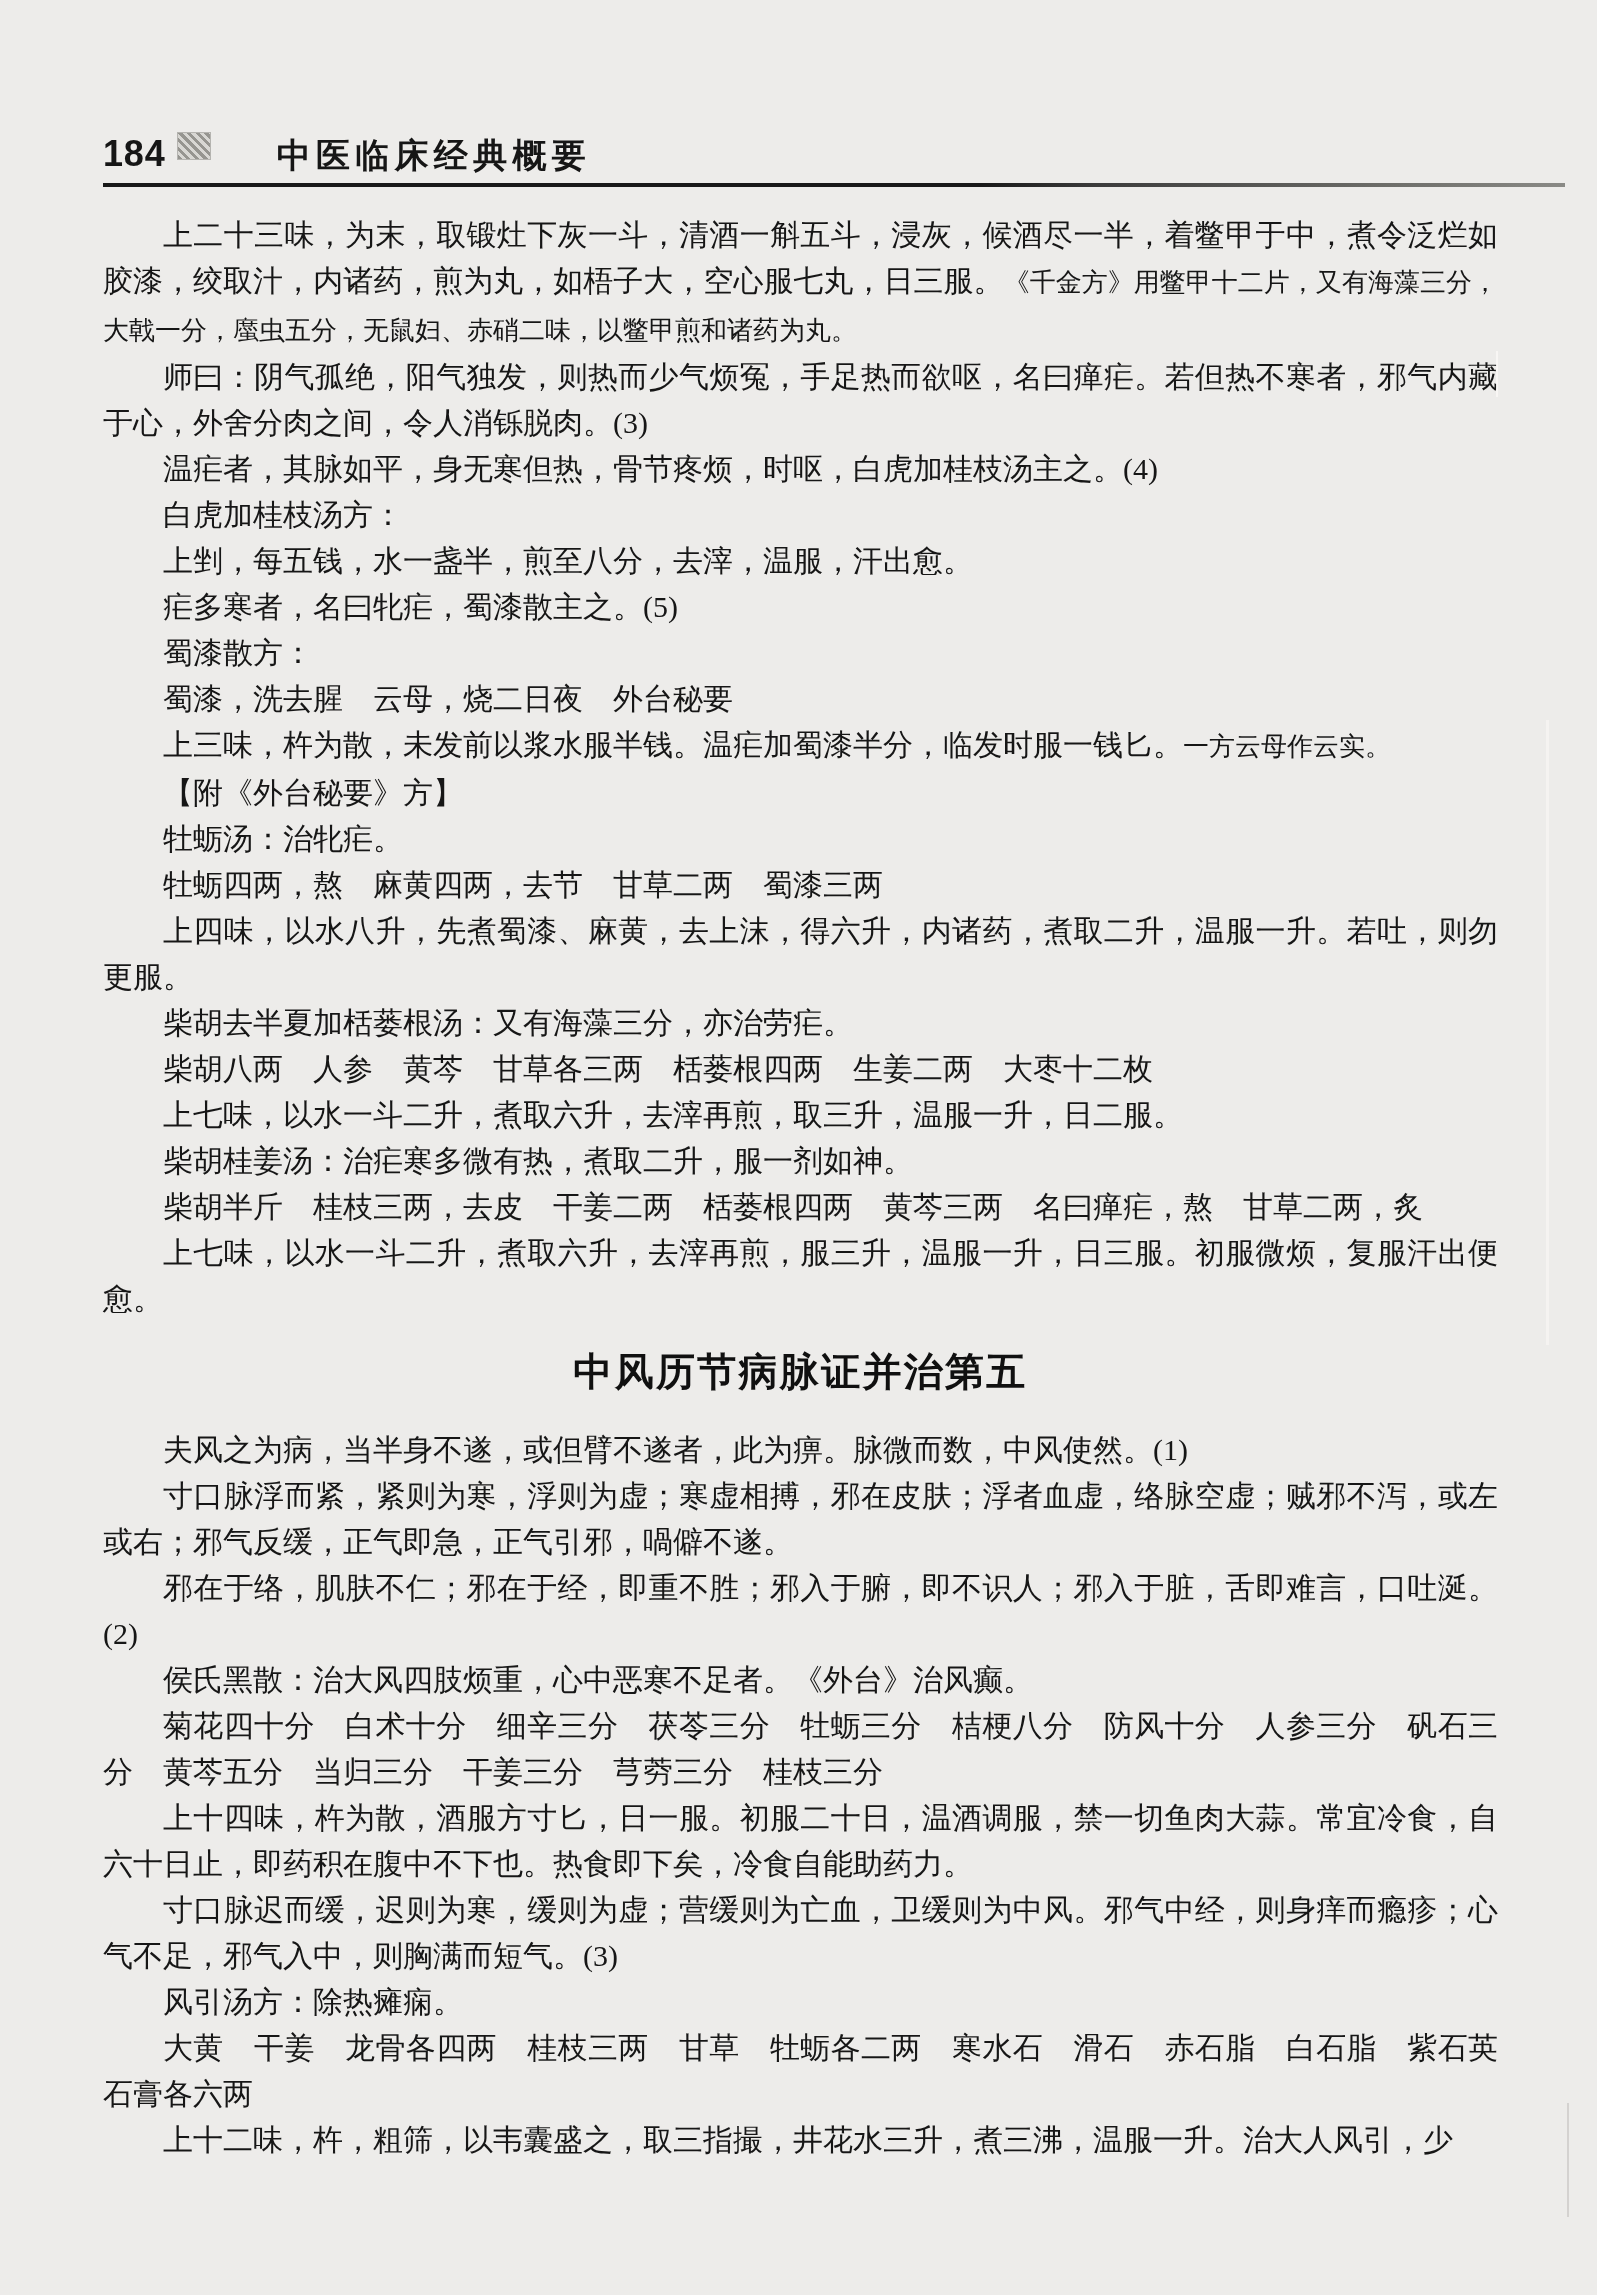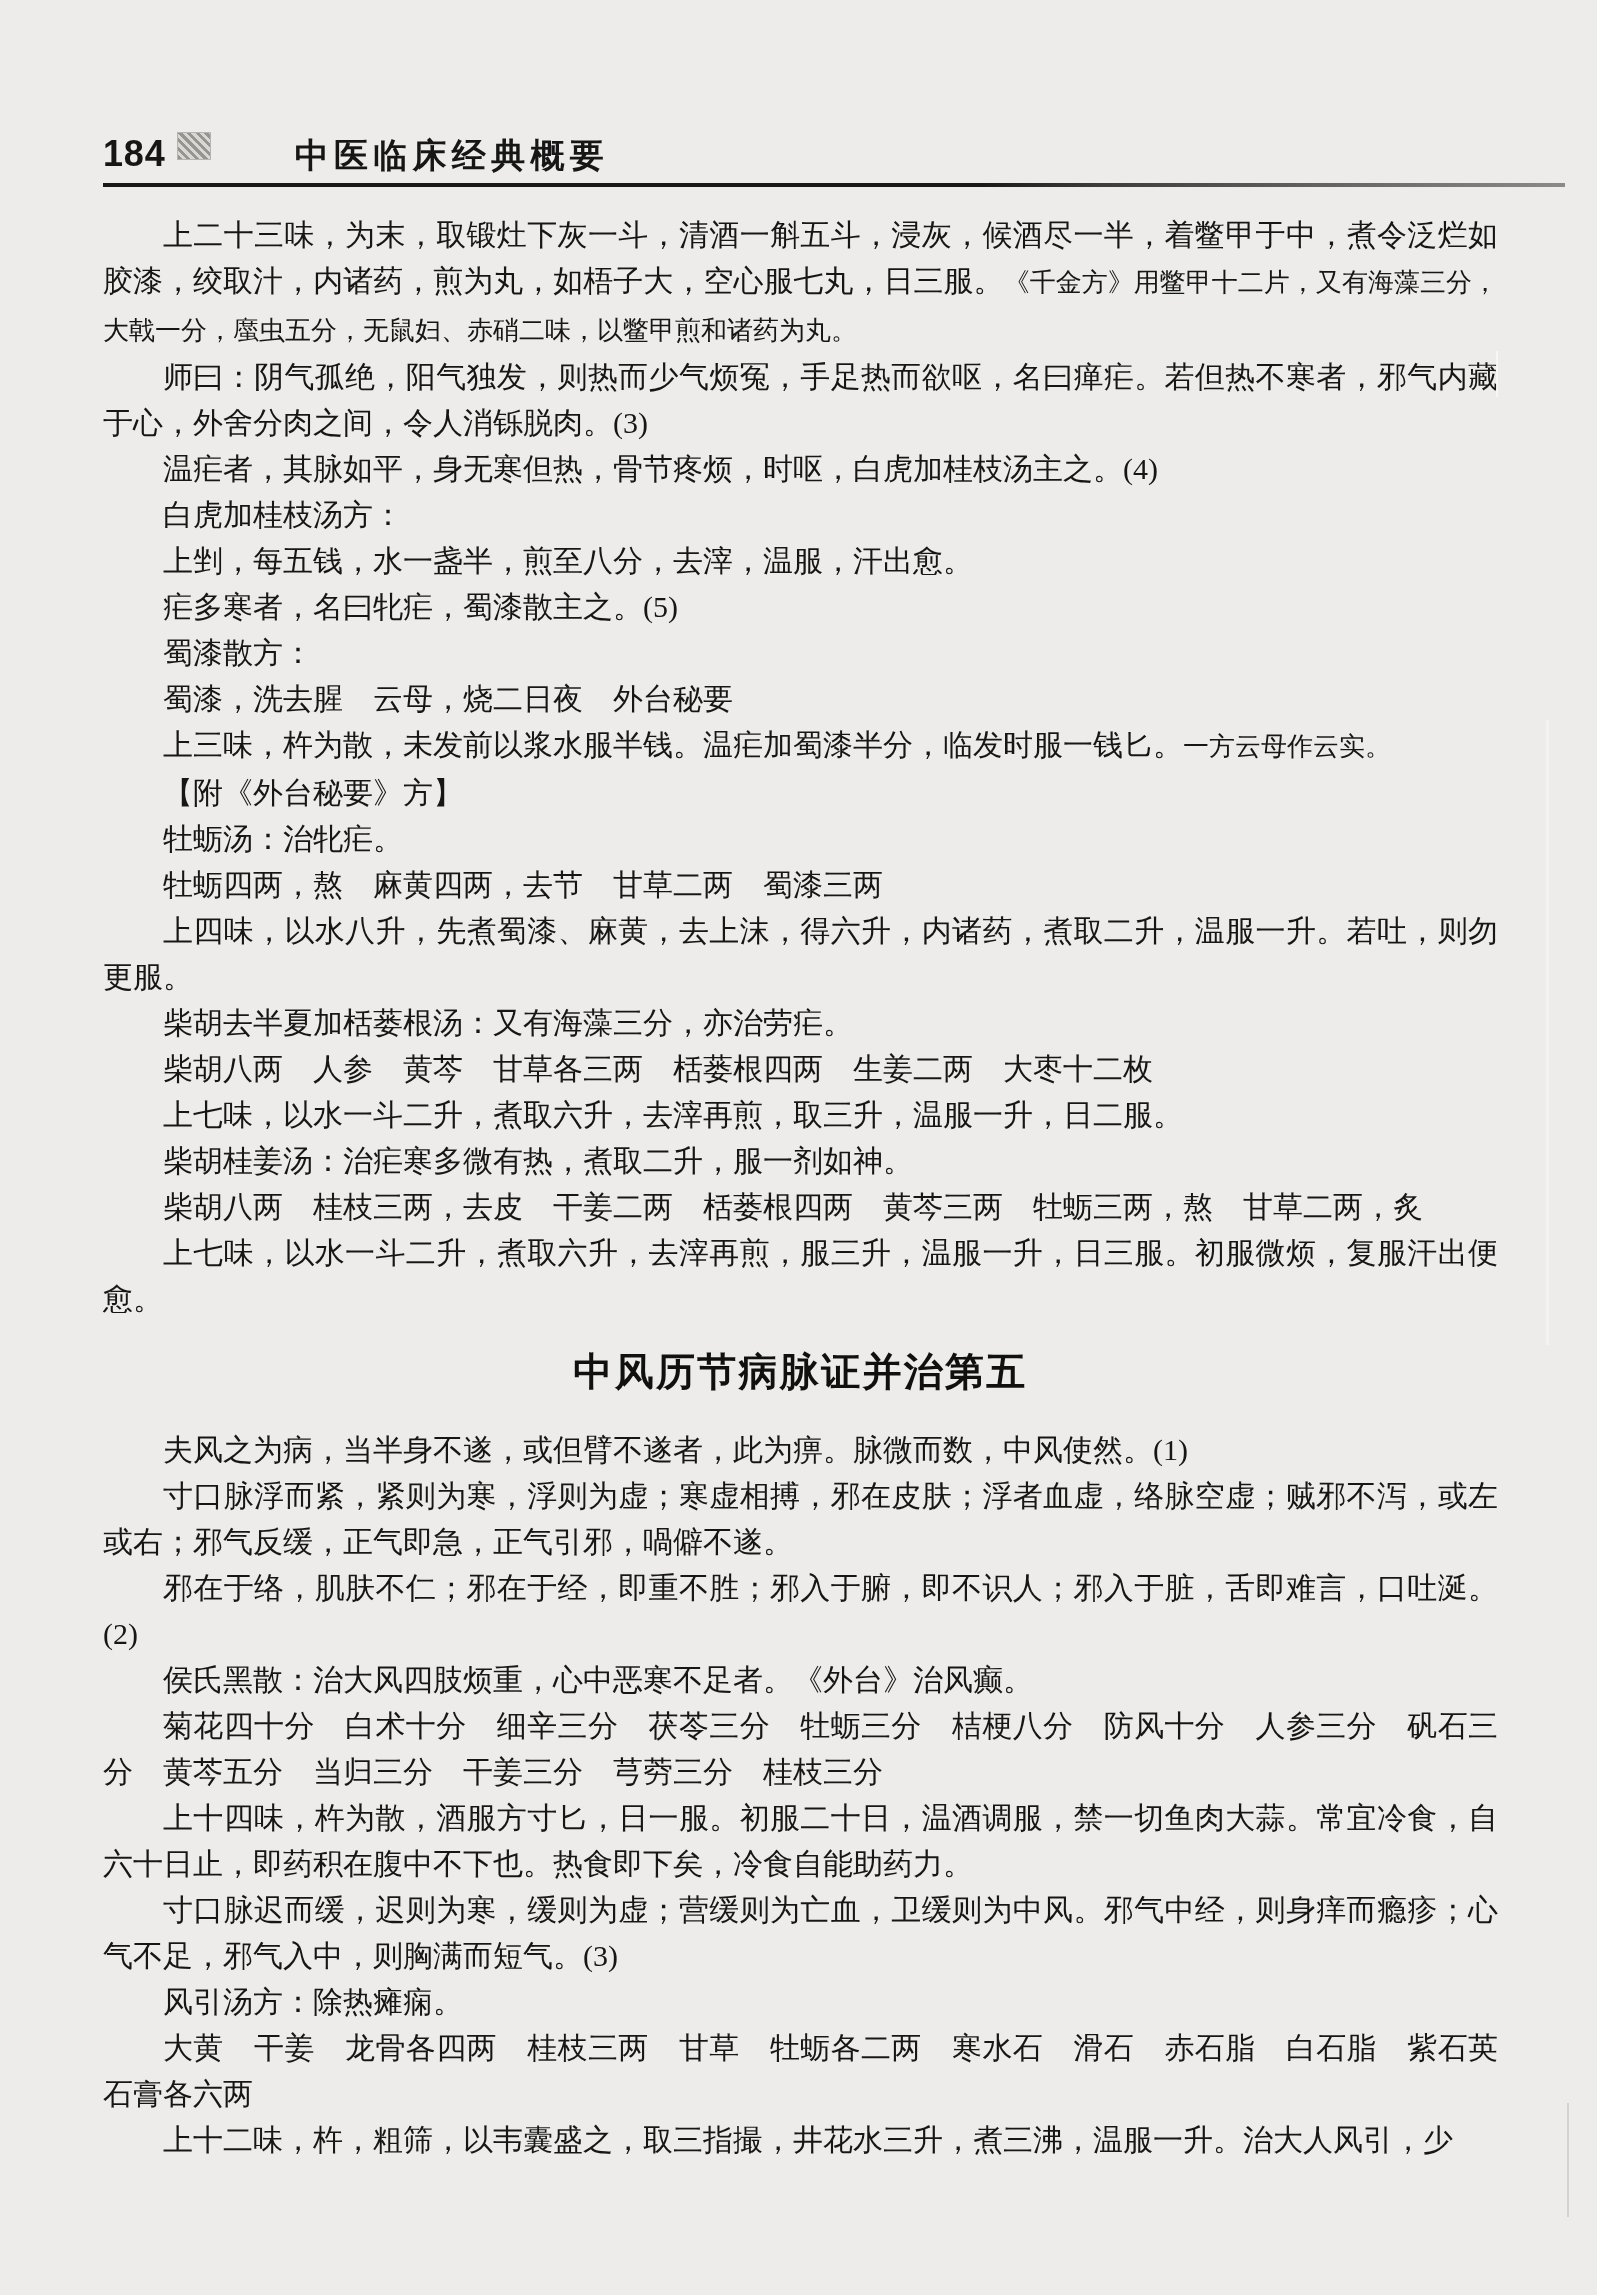--- a/index.html
+++ b/index.html
@@ -21,21 +21,21 @@
     display:flex; 
     font-family:"Liberation Sans","DejaVu Sans",sans-serif;
     font-weight:bold;
   }
   .pageno { font-size:36px; letter-spacing:0.8px; }
   .hatch-icon {
     width:32px; height:26px; margin-left:12.2px;
     background:repeating-linear-gradient(45deg,#969590 0 3px,#d8d7d3 3px 6.1px);
     outline:0.8px solid #b5b4b0;
   }
-  .booktitle { font-size:34px; margin-left:85px; letter-spacing:5.3px; }
+  .booktitle { font-size:34px; margin-left:67px; letter-spacing:5.3px; }
   .header-rule {
     position:absolute; top:183px; left:103px; width:1462px; height:3.8px;
     background:linear-gradient(90deg,#191919 0 60%,#3c3c3c 68%,#6e6e6a 88%,#8a8a86 100%);
   }
   
   .body-blocks {
     position:absolute; top:212px; left:103px; width:1395px;
     font-size:30px; line-height:46px;
     text-align:justify; text-justify:inter-ideograph;
   }
@@ -83,21 +83,21 @@
       <p class="para"><span>蜀漆，洗去腥　云母，烧二日夜　外台秘要</span></p>
       <p class="para"><span>上三味，杵为散，未发前以浆水服半钱。温疟加蜀漆半分，临发时服一钱匕。</span><span class="note">一方云母作云实。</span></p>
       <p class="para"><span>【附《外台秘要》方】</span></p>
       <p class="para"><span>牡蛎汤：治牝疟。</span></p>
       <p class="para"><span>牡蛎四两，熬　麻黄四两，去节　甘草二两　蜀漆三两</span></p>
       <p class="para"><span>上四味，以水八升，先煮蜀漆、麻黄，去上沫，得六升，内诸药，煮取二升，温服一升。若吐，则勿更服。</span></p>
       <p class="para"><span>柴胡去半夏加栝蒌根汤：又有海藻三分，亦治劳疟。</span></p>
       <p class="para"><span>柴胡八两　人参　黄芩　甘草各三两　栝蒌根四两　生姜二两　大枣十二枚</span></p>
       <p class="para"><span>上七味，以水一斗二升，煮取六升，去滓再煎，取三升，温服一升，日二服。</span></p>
       <p class="para"><span>柴胡桂姜汤：治疟寒多微有热，煮取二升，服一剂如神。</span></p>
-      <p class="para"><span>柴胡八两　桂枝三两，去皮　干姜二两　栝蒌根四两　黄芩三两　牡蛎三两，熬　甘草二两，炙</span></p>
+      <p class="para"><span>柴胡半斤　桂枝三两，去皮　干姜二两　栝蒌根四两　黄芩三两　名曰瘅疟，熬　甘草二两，炙</span></p>
       <p class="para"><span>上七味，以水一斗二升，煮取六升，去滓再煎，服三升，温服一升，日三服。初服微烦，复服汗出便愈。</span></p>
       <h2 class="heading"><span>中风历节病脉证并治第五</span></h2>
       <p class="para"><span>夫风之为病，当半身不遂，或但臂不遂者，此为痹。脉微而数，中风使然。(1)</span></p>
       <p class="para"><span>寸口脉浮而紧，紧则为寒，浮则为虚；寒虚相搏，邪在皮肤；浮者血虚，络脉空虚；贼邪不泻，或左或右；邪气反缓，正气即急，正气引邪，喎僻不遂。</span></p>
       <p class="para"><span>邪在于络，肌肤不仁；邪在于经，即重不胜；邪入于腑，即不识人；邪入于脏，舌即难言，口吐涎。(2)</span></p>
       <p class="para"><span>侯氏黑散：治大风四肢烦重，心中恶寒不足者。《外台》治风癫。</span></p>
       <p class="para"><span>菊花四十分　白术十分　细辛三分　茯苓三分　牡蛎三分　桔梗八分　防风十分　人参三分　矾石三分　黄芩五分　当归三分　干姜三分　芎䓖三分　桂枝三分</span></p>
       <p class="para"><span>上十四味，杵为散，酒服方寸匕，日一服。初服二十日，温酒调服，禁一切鱼肉大蒜。常宜冷食，自六十日止，即药积在腹中不下也。热食即下矣，冷食自能助药力。</span></p>
       <p class="para"><span>寸口脉迟而缓，迟则为寒，缓则为虚；营缓则为亡血，卫缓则为中风。邪气中经，则身痒而瘾疹；心气不足，邪气入中，则胸满而短气。(3)</span></p>
       <p class="para"><span>风引汤方：除热瘫痫。</span></p>

